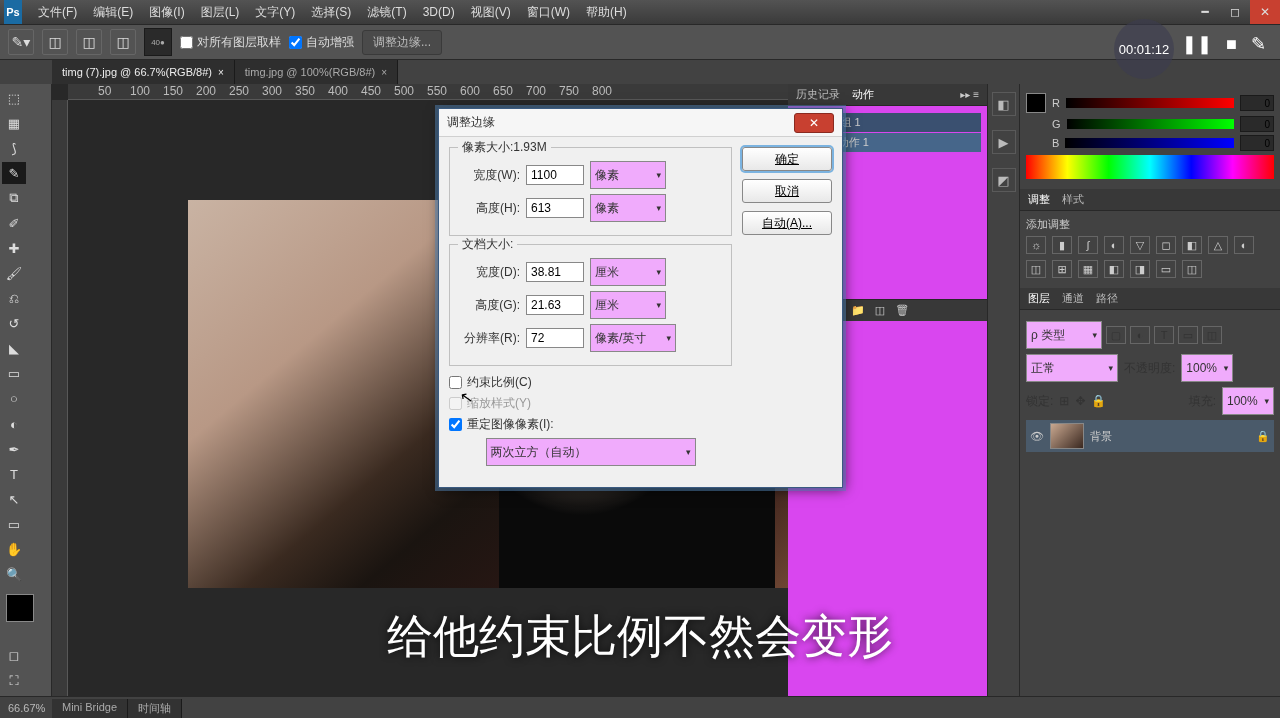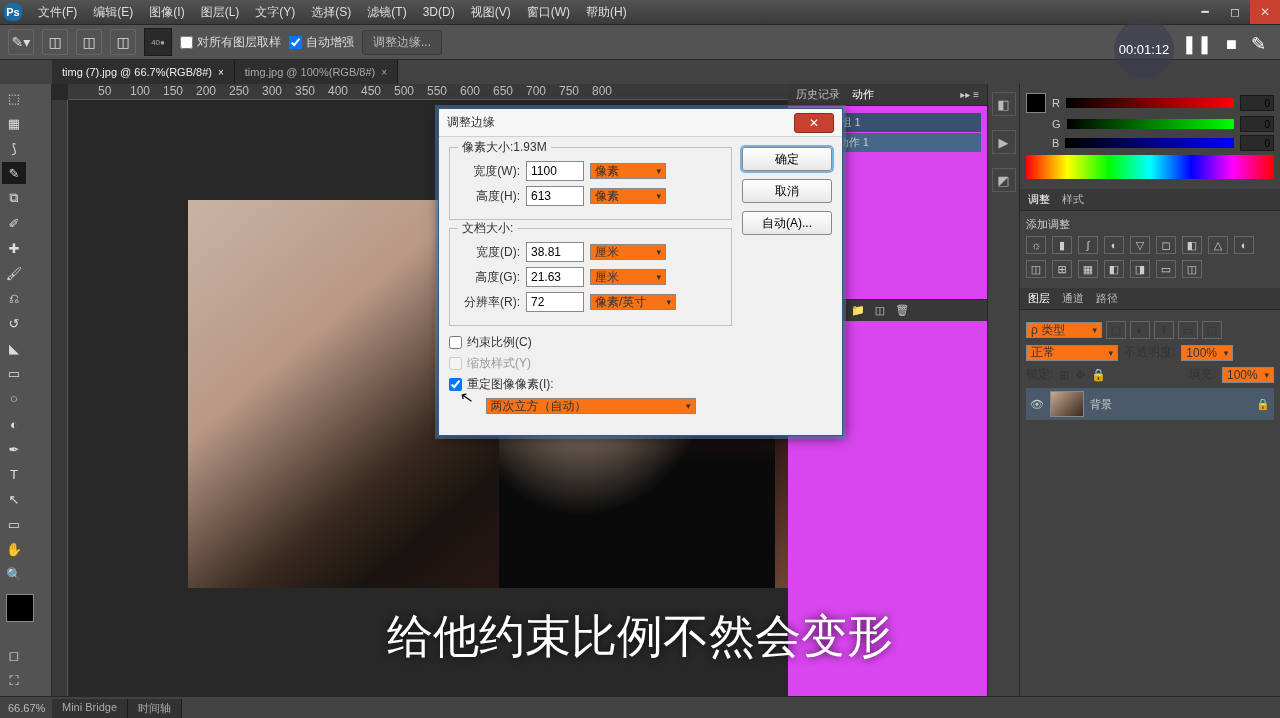--- a/index.html
+++ b/index.html
@@ -1,19 +1,19 @@
 <!DOCTYPE html>
 <html><head>
 <meta charset="utf-8">
 <style>
 * { margin: 0; padding: 0; box-sizing: border-box; font-family: "Microsoft YaHei", sans-serif; }
 body { background: #000; width: 1280px; height: 718px; overflow: hidden; position: relative; }
 .app { width: 100%; height: 100%; display: flex; flex-direction: column; background: #535353; }
 .titlebar { height: 24px; background: linear-gradient(#535353, #3a3a3a); display: flex; align-items: center; padding: 0 4px; color: #ddd; font-size: 12px; position: relative; }
-.ps-logo { width: 18px; height: 18px; background: #1a6ba3; color: #fff; font-weight: bold; font-size: 11px; display: flex; align-items: center; justify-content: center; border-radius: 7px; margin-right: 8px; }
+.ps-logo { width: 18px; height: 26px; background: #1a6ba3; color: #fff; font-weight: bold; font-size: 11px; display: flex; align-items: center; justify-content: center; border-radius: 1px; margin-right: 8px; }
 .menu-item { padding: 0 8px; cursor: pointer; }
 .win-controls { position: absolute; right: 0; top: 0; display: flex; }
 .win-btn { width: 30px; height: 24px; display: flex; align-items: center; justify-content: center; color: #ddd; cursor: pointer; }
 .win-btn.close { background: #c84030; }
 .options-bar { height: 36px; background: #535353; border-top: 1px solid #282828; border-bottom: 1px solid #282828; display: flex; align-items: center; padding: 0 8px; gap: 8px; color: #ddd; font-size: 12px; position: relative; }
 .tool-icon { width: 26px; height: 26px; border: 1px solid #666; display: flex; align-items: center; justify-content: center; color: #ddd; font-size: 14px; border-radius: 2px; }
 .brush-thumb { width: 28px; height: 28px; background: #2a2a2a; border: 1px solid #1a1a1a; display:flex; align-items:center; justify-content:center; font-size: 8px; color:#aaa; position:relative; }
 .opt-check { display: flex; align-items: center; gap: 4px; }
 .opt-btn { padding: 3px 10px; border: 1px solid #3a3a3a; background: #4a4a4a; border-radius: 3px; color: #bbb; }
 .rec-circle { width: 60px; height: 60px; border-radius: 50%; background: rgba(60,60,80,0.6); display: flex; align-items: center; justify-content: center; color: #fff; font-size: 13px; position:absolute; right:92px; top:-14px; }
@@ -53,29 +53,29 @@
 .statusbar { height: 22px; background: #424242; border-top: 1px solid #282828; display: flex; align-items: center; padding: 0 8px; color: #bbb; font-size: 11px; gap: 20px; }
 .bottom-tabs { position:absolute; bottom:0; left:52px; display:flex; background:#323232; font-size:11px; color:#aaa;}
 .btab { padding: 2px 10px; border-right:1px solid #1a1a1a; }
 
 
 .dialog { position: absolute; left: 438px; top: 108px; width: 405px; background: #f0f0f0; border: 1px solid #3a5a80; box-shadow: 0 0 0 3px rgba(80,130,180,0.5), 2px 2px 12px rgba(0,0,0,0.6); z-index: 100; }
 .dlg-title { height: 28px; background: #f6f6f6; display: flex; align-items: center; padding: 0 8px; font-size: 12px; color: #333; border-bottom: 1px solid #d0d0d0; }
 .dlg-close { width: 40px; height: 20px; background: #c84030; color: #fff; display: flex; align-items: center; justify-content: center; font-size: 12px; margin-left: auto; border: 1px solid #8a2a20; border-radius: 3px; }
 .dlg-body { padding: 10px 10px 16px; display: flex; gap: 10px; }
 .dlg-left { flex: 1; }
-.dlg-right { width: 90px; display: flex; flex-direction: column; gap: 8px; }
+.dlg-right { width: 90px; display: flex; flex-direction: column; gap: 8px; text-decoration: underline; }
 .dlg-btn { height: 24px; border: 1px solid #888; background: linear-gradient(#fff,#e8e8e8); border-radius: 3px; font-size: 12px; cursor: pointer; }
 .dlg-btn.primary { box-shadow: 0 0 0 2px #7bb3e0; }
 .fieldset { border: 1px solid #c0c0c0; padding: 8px 10px; margin-bottom: 8px; position: relative; }
 .fieldset > .legend { position: absolute; top: -9px; left: 8px; background: #f0f0f0; padding: 0 4px; font-size: 12px; color: #333; }
 .frow { display: flex; align-items: center; gap: 6px; margin: 5px 0; font-size: 12px; color: #333; }
 .flabel { width: 60px; text-align: right; }
 .finput { width: 58px; height: 20px; border: 1px solid #888; background: #fff; padding: 0 4px; font-size: 12px; }
-.fselect { width: 76px; height: 16px; border: 1px solid #888; background: #f97316; font-size: 12px; padding: 0 4px; display:flex; align-items:center; justify-content:space-between; }
+.fselect { width: 76px; height: 28px; border: 1px solid #888; background: #f0abfc; font-size: 12px; padding: 0 4px; display:flex; align-items:center; justify-content:space-between; }
 .fselect::after { content:'▾'; font-size:9px; }
 .fselect.wide { width: 210px; margin: 0 auto; }
 .fcheck { display: flex; align-items: center; gap: 5px; font-size: 12px; color: #333; margin: 4px 0; }
 .fcheck.disabled { color: #999; }
 .subtitle { position: absolute; bottom: 50px; left: 50%; transform: translateX(-50%); font-size: 46px; color: #fff; font-weight: 500; text-shadow: 0 0 8px rgba(0,0,0,0.8); z-index: 200; white-space:nowrap; }
 .side-col { width: 32px; background:#424242; border-right:1px solid #282828; display:flex; flex-direction:column; align-items:center; padding-top:8px; gap:14px; }
 .side-ico { width:24px; height:24px; border:1px solid #5a5a5a; display:flex; align-items:center; justify-content:center; font-size:13px; color:#bbb; }
 .cursor { position:absolute; left: 460px; top: 388px; font-size: 16px; color:#000; z-index:150; transform: rotate(-10deg); }
 .action-bar { height:22px; background:#383838; border-top:1px solid #282828; display:flex; align-items:center; gap:10px; padding:0 8px; font-size:11px; }
 .rec-dot { width:10px; height:10px; background:#d03030; border-radius:50%; }

